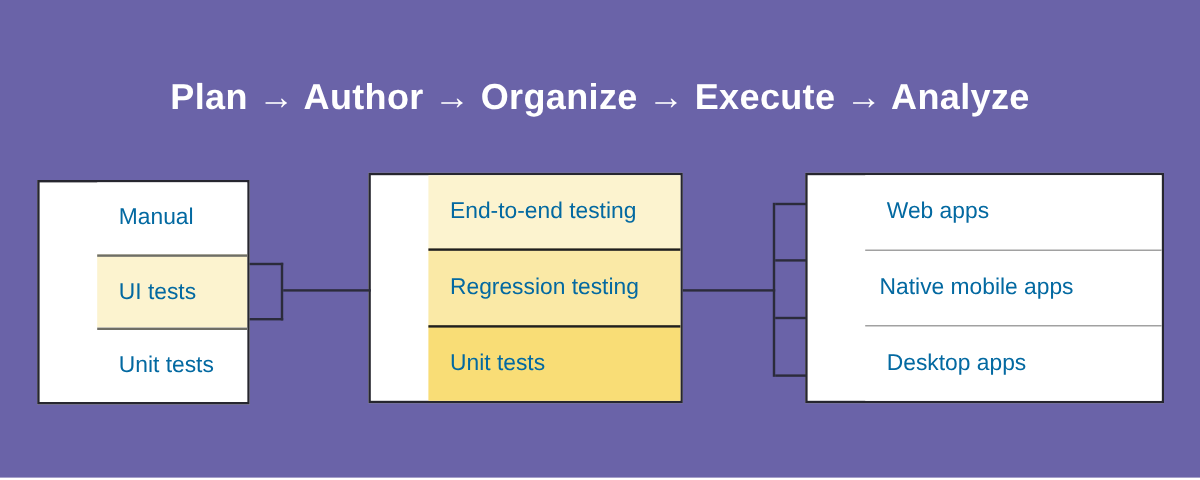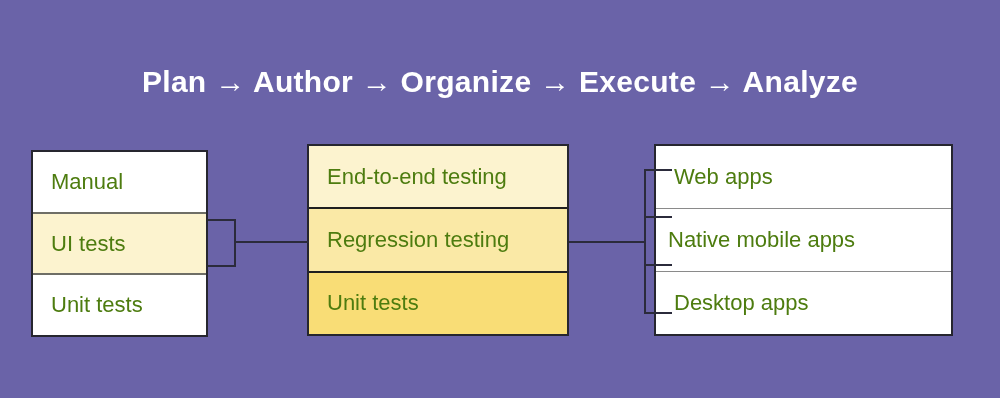--- a/index.html
+++ b/index.html
@@ -33,28 +33,29 @@
     flex-direction: column;
     border: 2px solid #26262f;
     box-sizing: border-box;
     background: #ffffff;
   }
   .box .row {
     flex: 1 1 0;
     display: flex;
     align-items: center;
     padding-left: 18px;
-    font-size: 22px;
-    color: #4d7c0f;
+    font-size: 19px;
+    color: #0369a1;
     background: #ffffff;
     white-space: nowrap;
+    margin-left: 48px;
   }
   .box.left-box  { left: 31px;  top: 150px; width: 177px; height: 187px; }
   .box.mid-box   { left: 307px; top: 144px; width: 262px; height: 192px; }
-  .box.right-box { left: 654px; top: 144px; width: 299px; height: 192px; }
+  .box.right-box { left: 671px; top: 144px; width: 299px; height: 192px; }
 
   
   .left-box  .row + .row { border-top: 2px solid #6e6e66; }
   .mid-box   .row + .row { border-top: 2px solid #1f1f1f; }
   .right-box .row + .row { border-top: 1.5px solid #8a8a8a; }
 
   .line {
     position: absolute;
     background: #2b2b3b;
   }

